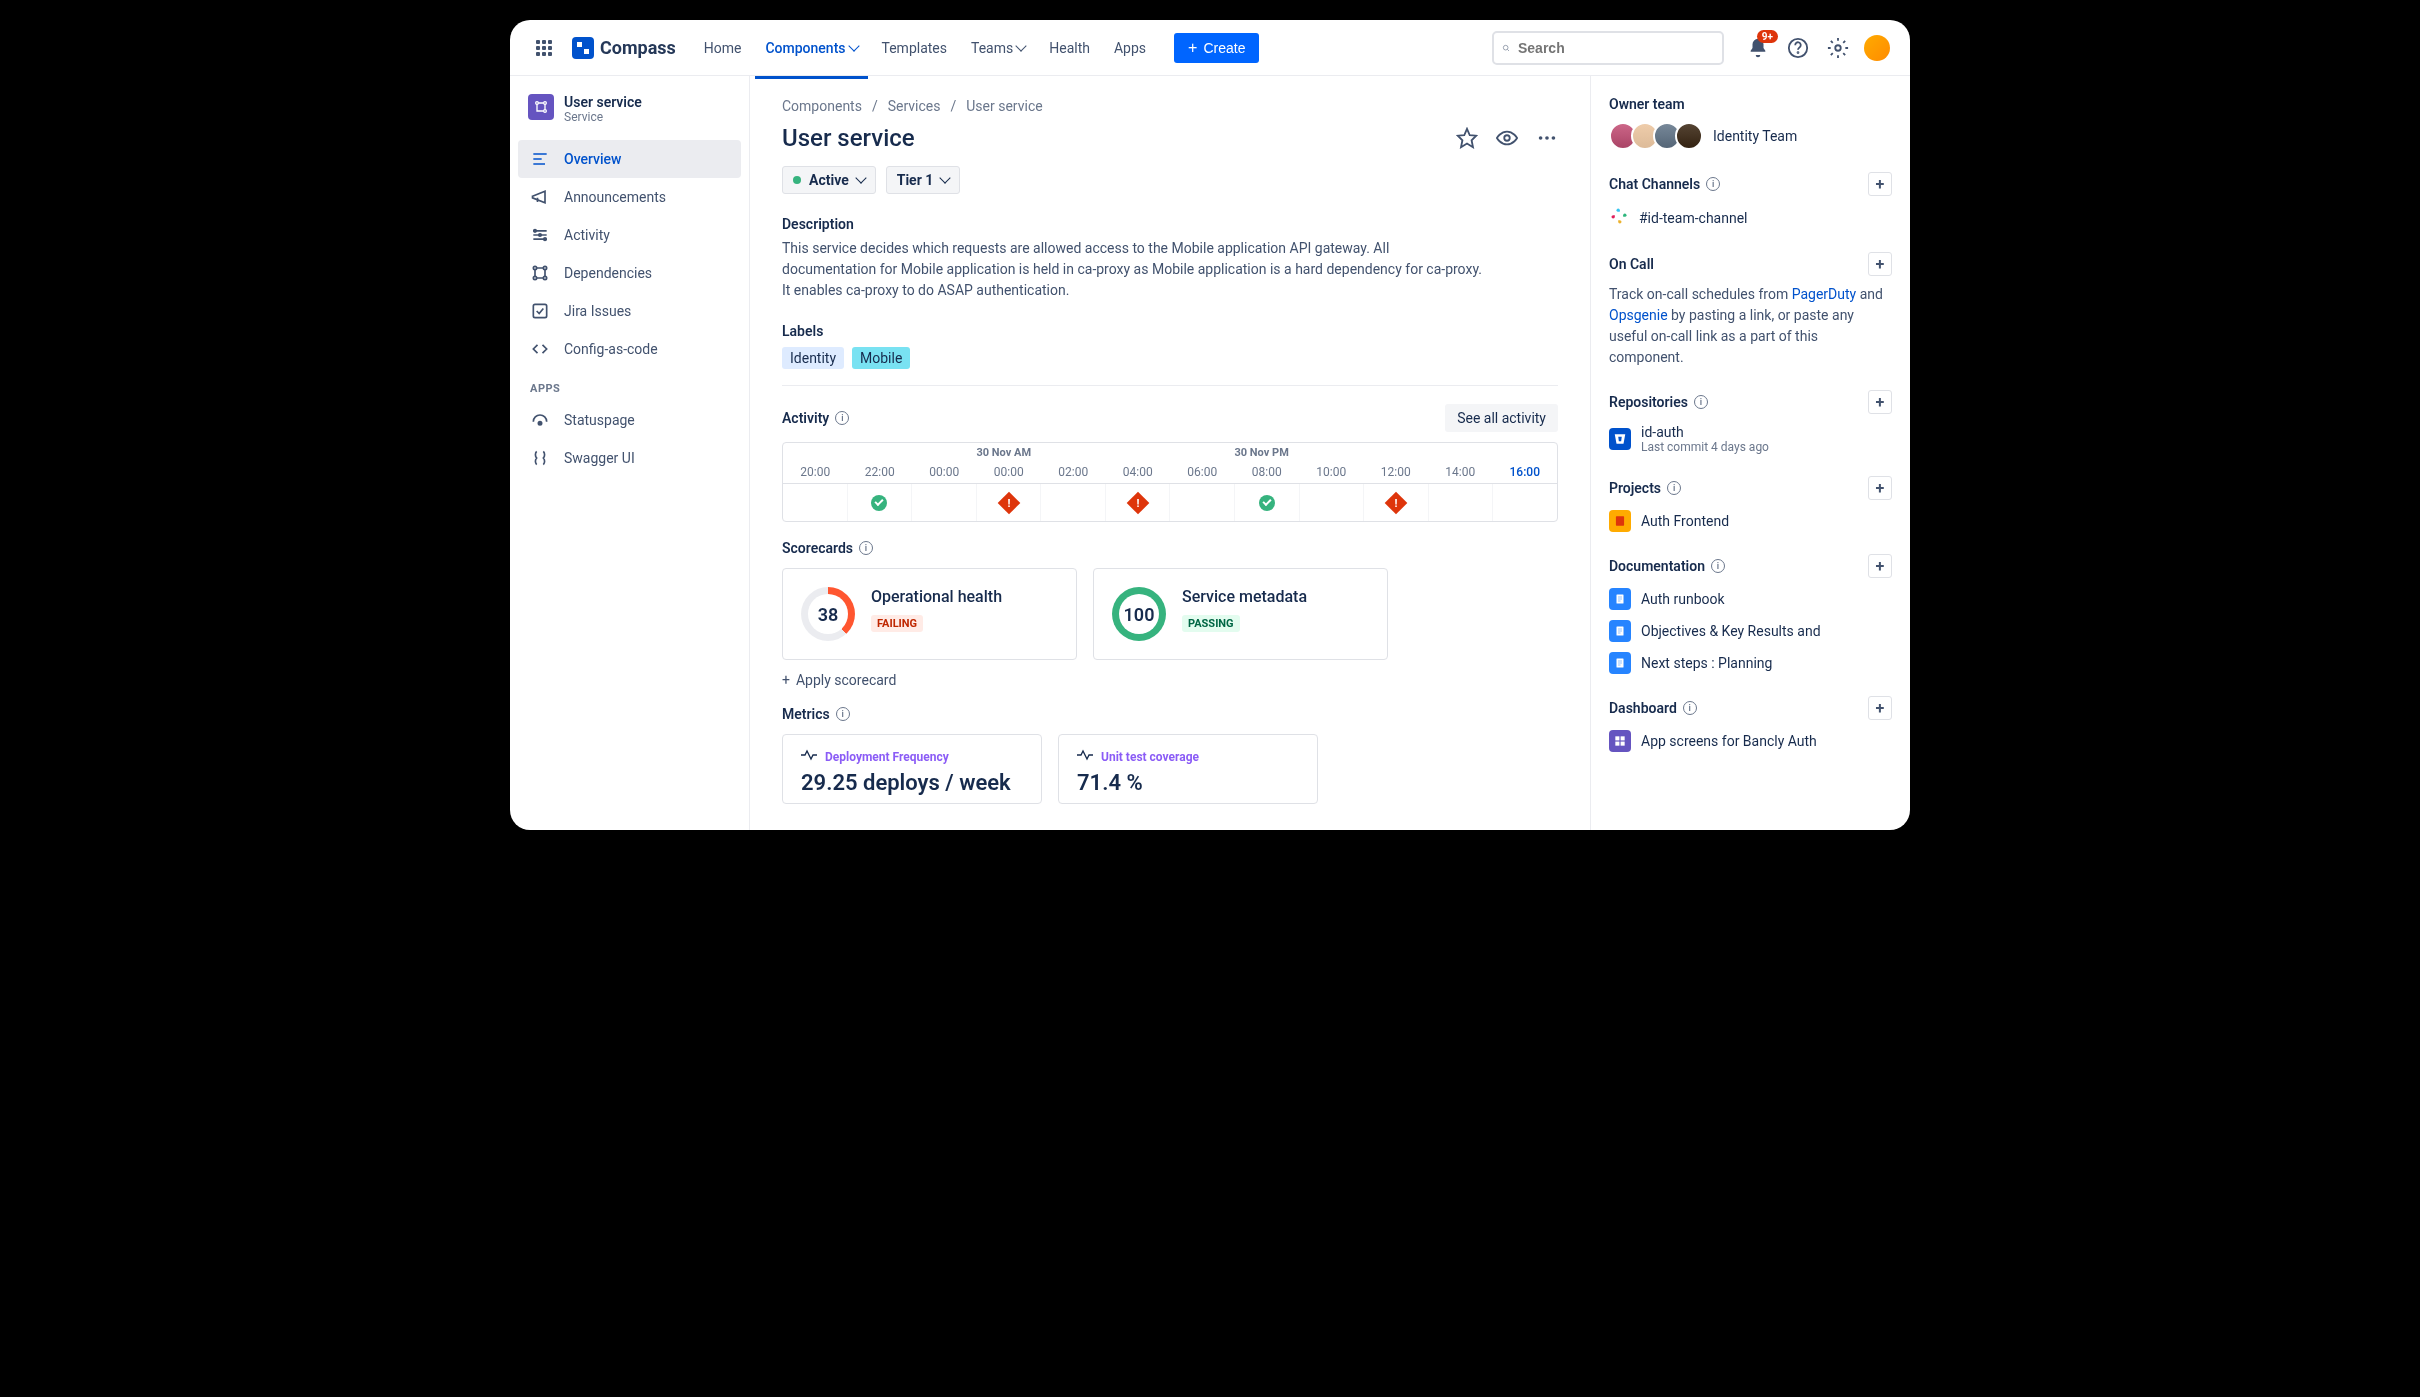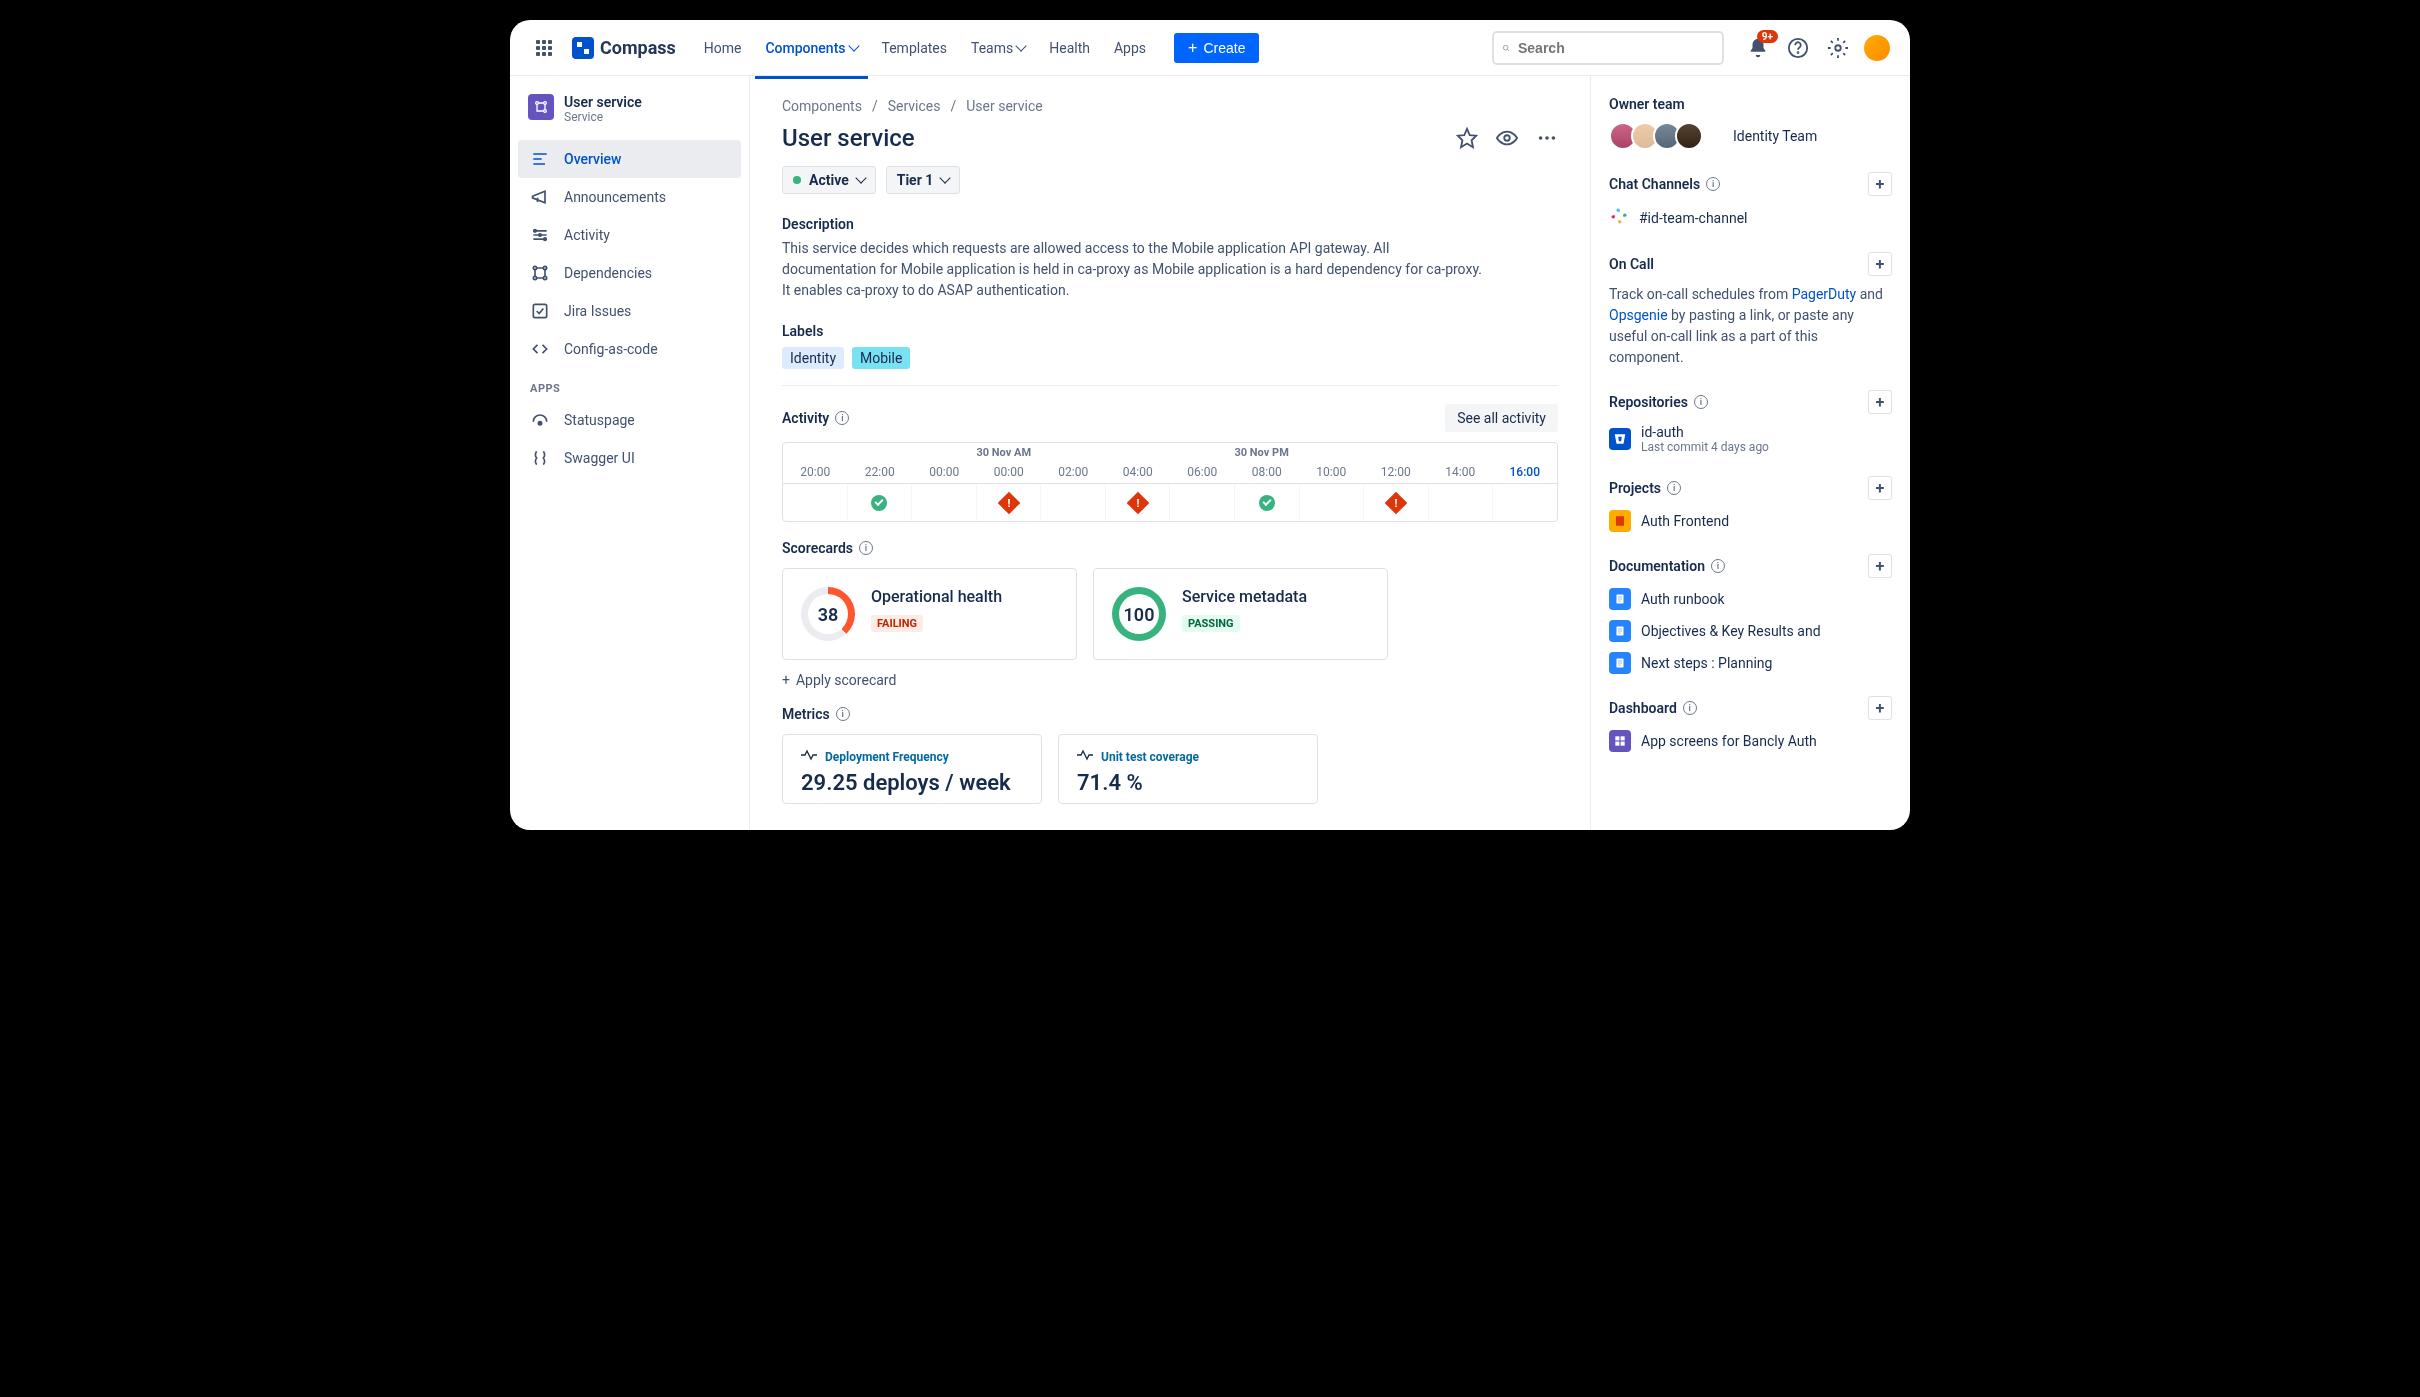--- a/index.html
+++ b/index.html
@@ -78,29 +78,29 @@
 .ring-100 { background: #36B37E; }
 .score-ring::before { content:''; position:absolute; inset:7px; background:#fff; border-radius:50%; }
 .score-ring span { position: relative; z-index: 1; }
 .scorecard-body h4 { font-size: 16px; font-weight: 500; margin-bottom: 6px; }
 .status-badge { display: inline-block; font-size: 11px; font-weight: 700; padding: 2px 6px; border-radius: 3px; }
 .badge-fail { background: #FFEBE6; color: #BF2600; }
 .badge-pass { background: #E3FCEF; color: #006644; }
 .apply-link { margin-top: 12px; font-size: 14px; color: #42526E; cursor: pointer; display: flex; align-items: center; gap: 6px; }
 .metrics { display: flex; gap: 16px; margin-top: 12px; }
 .metric-card { border: 1px solid #DFE1E6; border-radius: 4px; padding: 14px 18px 8px; width: 260px; }
-.metric-title { font-size: 12px; font-weight: 700; color: #0369a1; display: flex; align-items: center; gap: 8px; }
+.metric-title { font-size: 12px; font-weight: 700; color: #8b5cf6; display: flex; align-items: center; gap: 8px; }
 .metric-value { font-size: 22px; font-weight: 600; margin-top: 6px; }
 .pulse { display: inline-block; }
 .pulse svg { width: 16px; height: 12px; }
 .rightpanel { width: 320px; border-left: 1px solid #EBECF0; padding: 20px 18px; overflow-y: auto; }
 .rp-section { margin-bottom: 22px; }
 .rp-head { display: flex; align-items: center; font-size: 14px; font-weight: 600; gap: 6px; }
 .rp-add { margin-left: auto; width: 24px; height: 24px; border: 1px solid #DFE1E6; border-radius: 3px; display: flex; align-items: center; justify-content: center; font-size: 16px; color: #42526E; cursor: pointer; }
-.team-row { display: flex; align-items: center; gap: 24px; margin-top: 10px; }
+.team-row { display: flex; align-items: center; gap: 4px; margin-top: 10px; }
 .avatars { display: flex; }
 .avatars .av { width: 28px; height: 28px; border-radius: 50%; border: 2px solid #fff; margin-left: -6px; }
 .avatars .av:first-child { margin-left: 0; }
 .av1 { background: linear-gradient(#c68,#a46); }
 .av2 { background: linear-gradient(#eca,#db9); }
 .av3 { background: linear-gradient(#789,#567); }
 .av4 { background: linear-gradient(#543,#321); }
 .team-name { font-size: 14px; margin-left: 6px; }
 .rp-item { display: flex; align-items: center; gap: 10px; margin-top: 10px; font-size: 14px; cursor: pointer; }
 .rp-item-icon { width: 22px; height: 22px; border-radius: 4px; display: flex; align-items: center; justify-content: center; flex-shrink: 0; }

